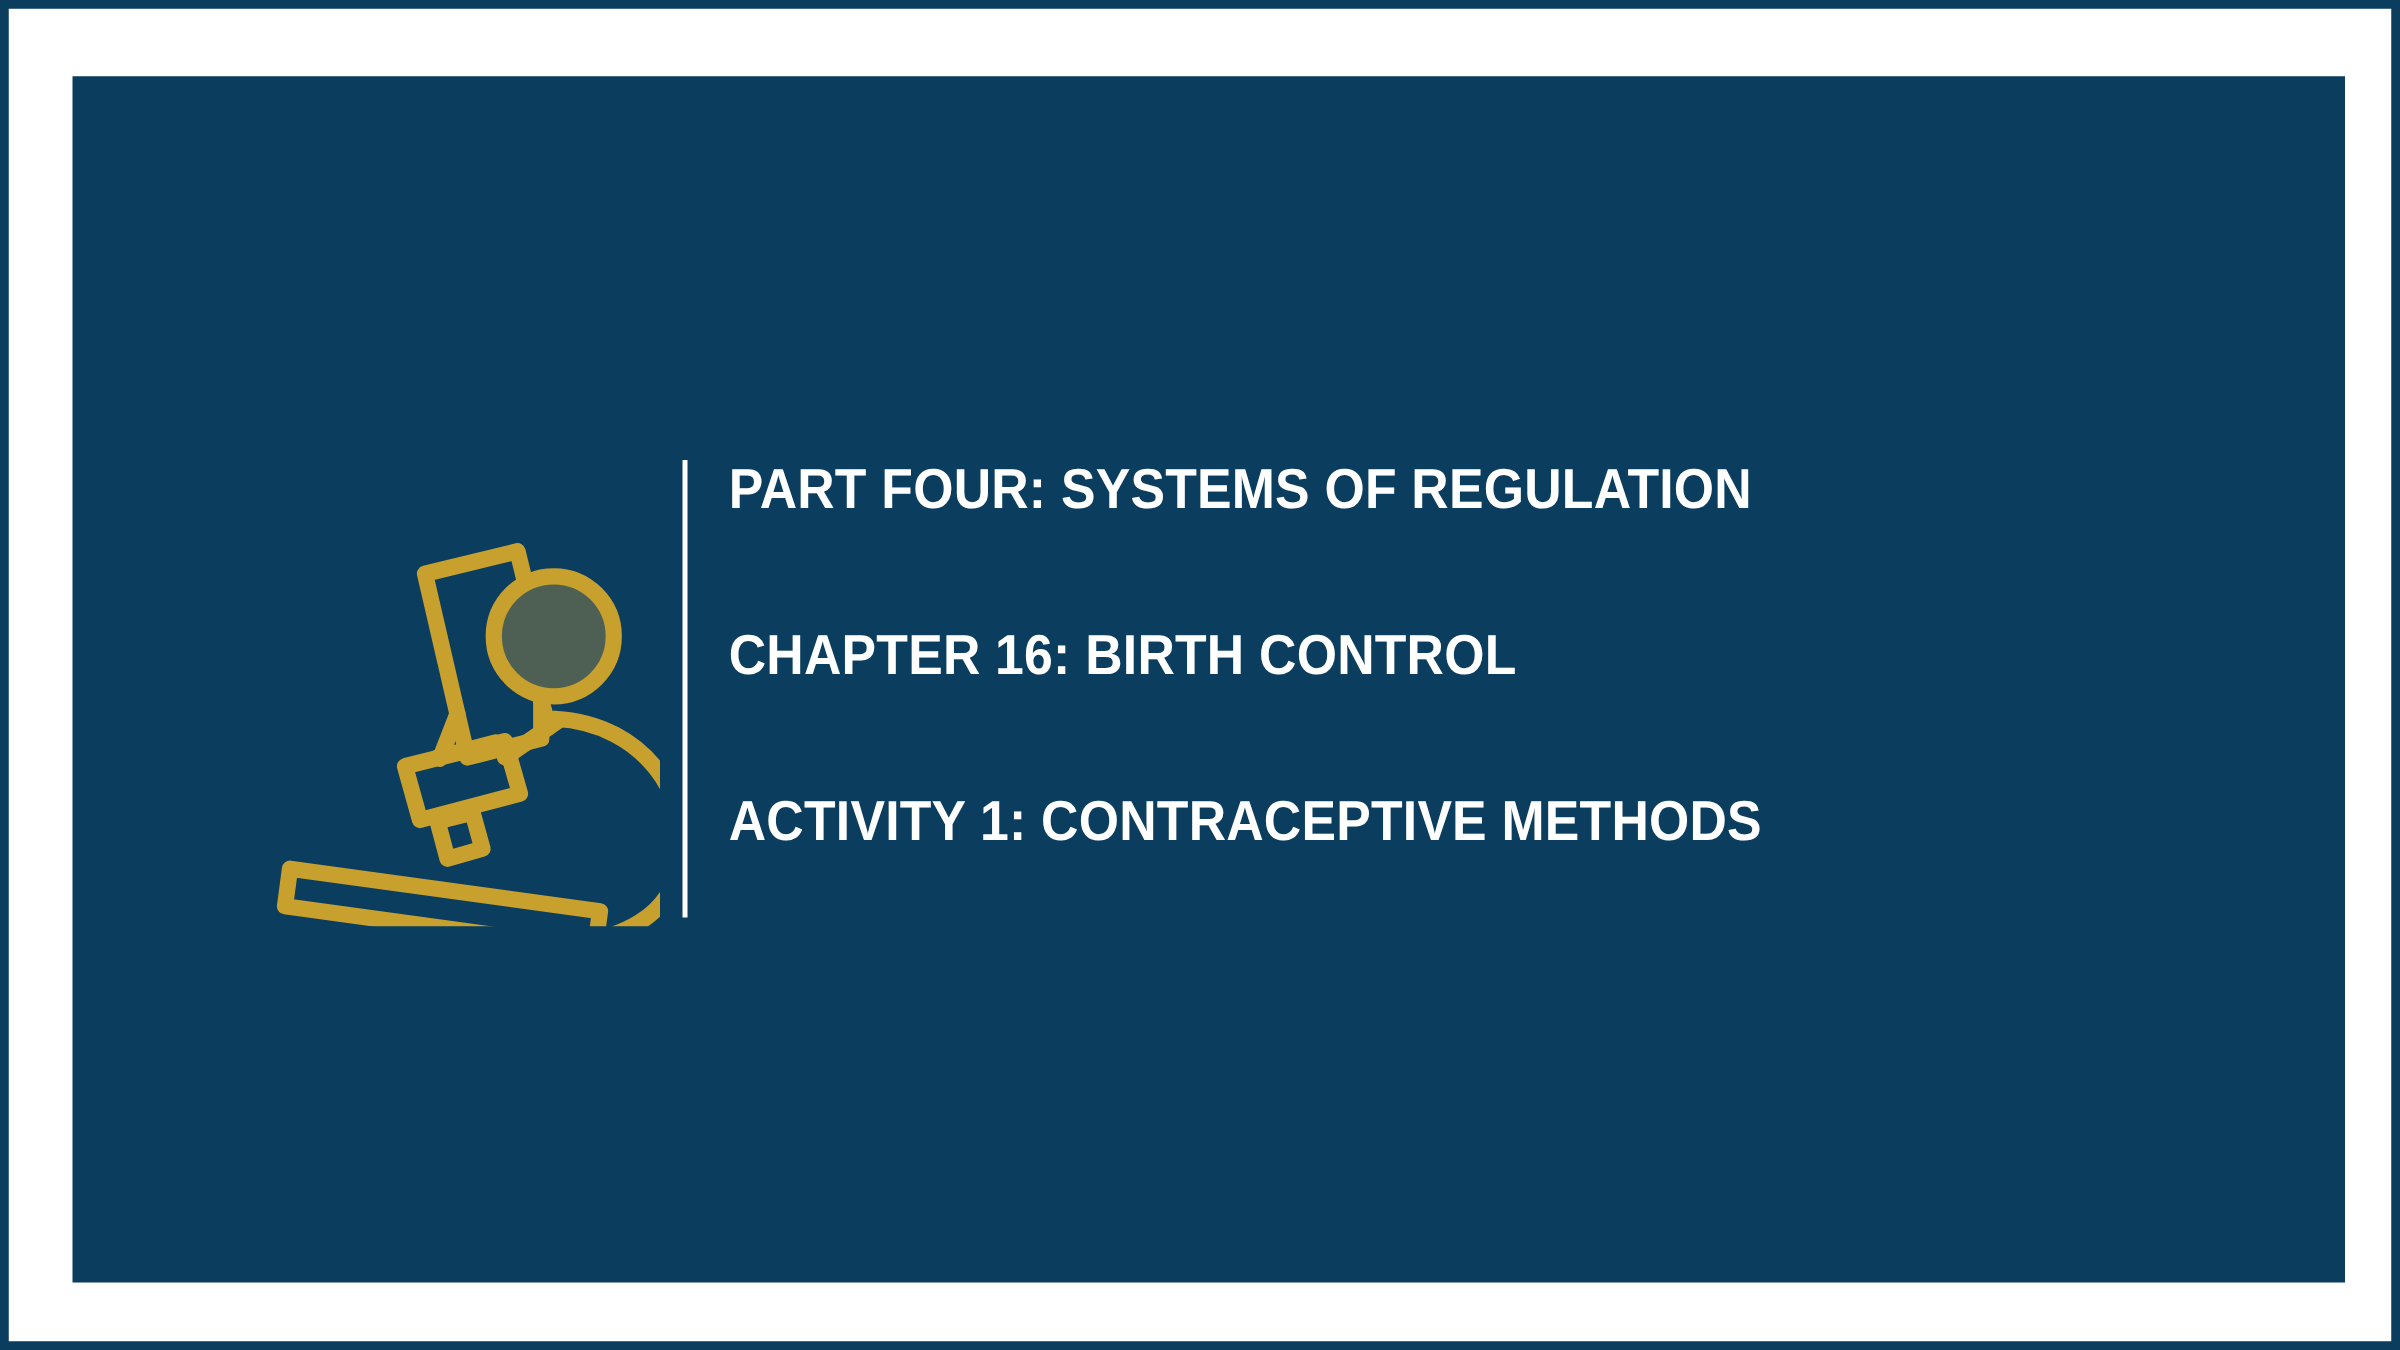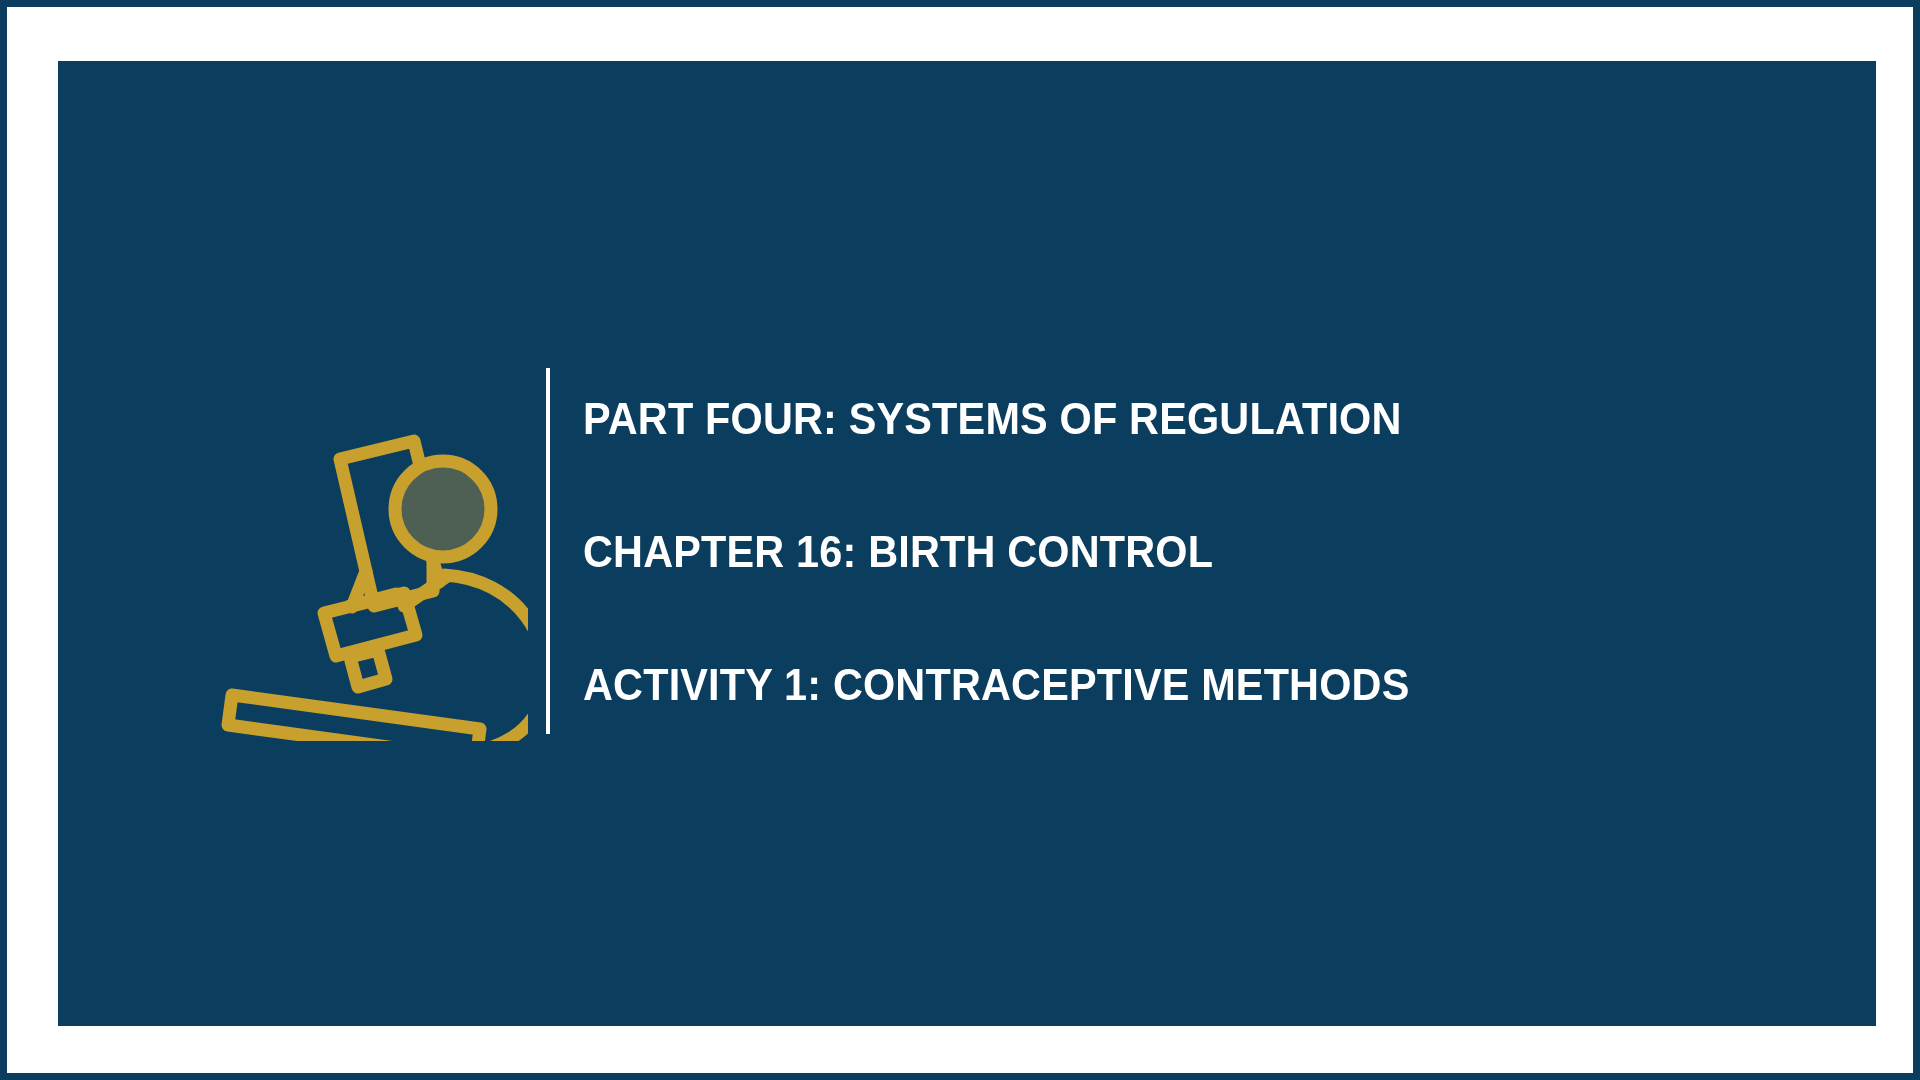--- a/index.html
+++ b/index.html
@@ -68,21 +68,21 @@
     height: 366px;
     background: #ffffff;
     margin-left: 8px;
   }
 
   .titles {
     flex: 1 1 auto;
     padding-left: 33px;
     display: flex;
     flex-direction: column;
-    justify-content: center;
+    justify-content: flex-start;
     height: 366px;
   }
 
   .title-line {
     color: #ffffff;
     font-family: "Liberation Sans", sans-serif;
     font-weight: bold;
     font-size: 45px;
     line-height: 1;
     letter-spacing: 0.2px;

